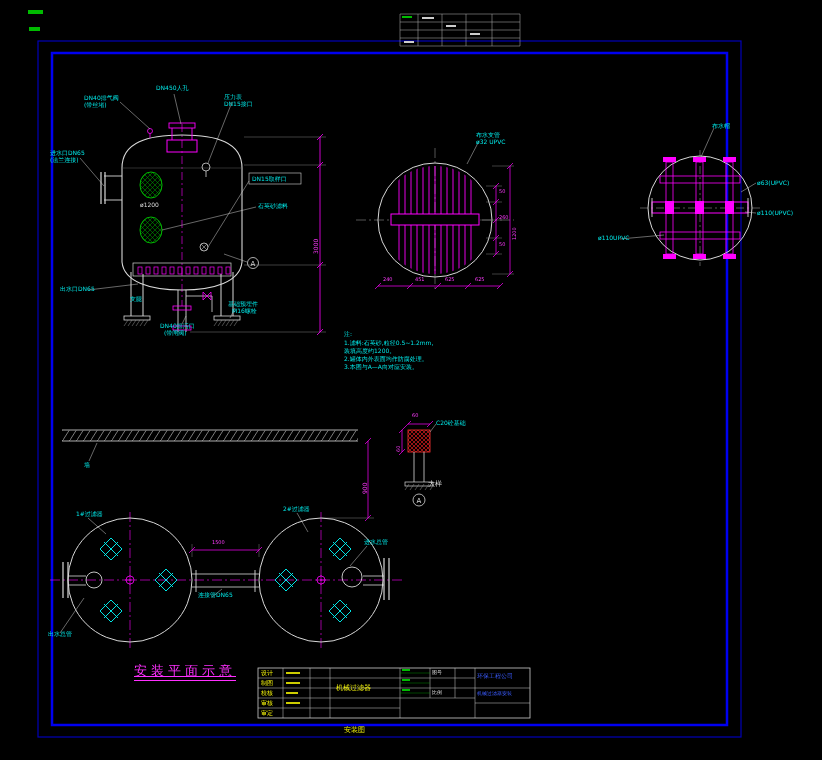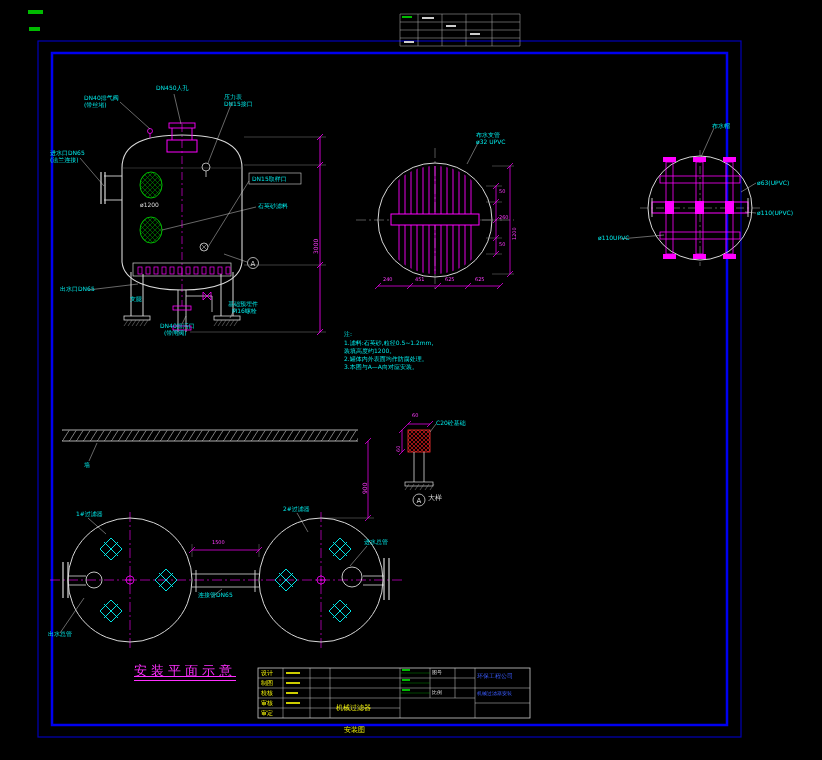--- a/index.html
+++ b/index.html
@@ -323,36 +323,36 @@
 <div class="lbl c" style="left:344px;top:340px">1.滤料:石英砂,粒径0.5~1.2mm,</div>
 <div class="lbl c" style="left:344px;top:348px">  装填高度约1200。</div>
 <div class="lbl c" style="left:344px;top:356px">2.罐体内外表面均作防腐处理。</div>
 <div class="lbl c" style="left:344px;top:364px">3.本图与A—A向对应安装。</div>
 
 <div class="lbl c" style="left:84px;top:462px">墙</div>
 <div class="lbl m rot" style="left:362px;top:494px">900</div>
 <div class="lbl m s5" style="left:412px;top:413px">60</div>
 <div class="lbl m s5 rot" style="left:396px;top:452px">60</div>
 <div class="lbl c" style="left:436px;top:420px">C20砼基础</div>
-<div class="lbl w s7" style="left:428px;top:494px">大样</div>
+<div class="lbl w s7" style="left:428px;top:480px">大样</div>
 
 <div class="lbl c" style="left:76px;top:511px">1#过滤器</div>
 <div class="lbl c" style="left:283px;top:506px">2#过滤器</div>
 <div class="lbl m s5" style="left:212px;top:540px">1500</div>
 <div class="lbl c" style="left:198px;top:592px">连接管DN65</div>
 <div class="lbl c" style="left:364px;top:539px">进水总管</div>
 <div class="lbl c" style="left:48px;top:631px">出水总管</div>
 
 <div class="lbl caption" style="left:134px;top:664px">安装平面示意</div>
 
 <div class="lbl y" style="left:261px;top:670px">设计</div>
 <div class="lbl y" style="left:261px;top:680px">制图</div>
 <div class="lbl y" style="left:261px;top:690px">校核</div>
 <div class="lbl y" style="left:261px;top:700px">审核</div>
 <div class="lbl y" style="left:261px;top:710px">审定</div>
-<div class="lbl y s7" style="left:336px;top:704px">机械过滤器</div>
+<div class="lbl y s7" style="left:336px;top:684px">机械过滤器</div>
 <div class="lbl y s7" style="left:344px;top:726px">安装图</div>
 <div class="lbl w s5" style="left:432px;top:670px">图号</div>
 <div class="lbl w s5" style="left:432px;top:690px">比例</div>
 <div class="lbl b" style="left:477px;top:673px">环保工程公司</div>
 <div class="lbl b s5" style="left:477px;top:691px">机械过滤器安装</div>
 
 </div>
 
 </body></html>

